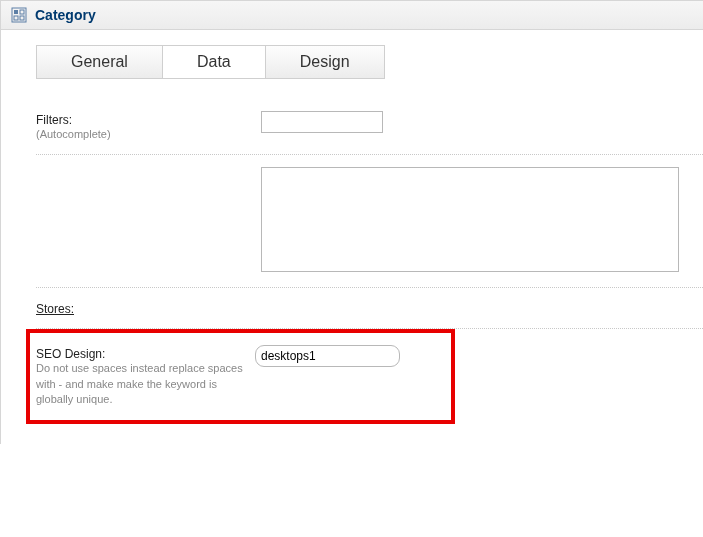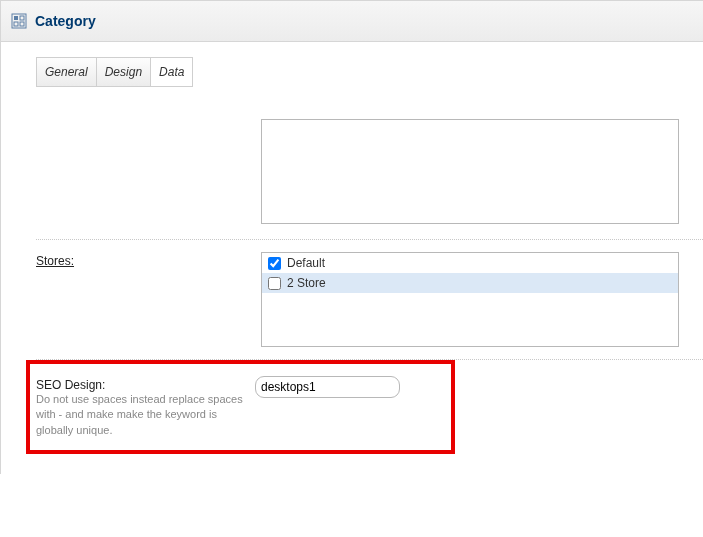--- a/index.html
+++ b/index.html
@@ -12,48 +12,47 @@
   }
   .panel {
     border: 1px solid #d6d6d6;
     border-right: none;
     border-bottom: none;
     background: #fff;
   }
   .panel-header {
     background: linear-gradient(#f6f6f6, #ececec);
     border-bottom: 1px solid #d6d6d6;
-    padding: 12px 10px;
+    padding: 6px 10px;
     display: flex;
     align-items: center;
     gap: 8px;
   }
   .panel-header .title {
     color: #003a6f;
     font-weight: bold;
     font-size: 14px;
   }
   .header-icon svg { display: block; }
   .panel-body {
     padding: 15px 0 20px 35px;
     background: #fff;
   }
   .tabs {
     display: flex;
     margin-bottom: 20px;
   }
   .tab {
     border: 1px solid #cfcfcf;
-    padding: 7px 8px;
-    font-size: 12px;
+    padding: 7px 34px;
+    font-size: 16px;
     background: linear-gradient(#fdfdfd, #ececec);
     color: #333;
     cursor: pointer;
     margin-right: -1px;
-    font-style: italic;
   }
   .tab.active {
     background: #fff;
     font-weight: normal;
     position: relative;
   }
   .form-row {
     display: flex;
     align-items: flex-start;
     padding: 12px 0;
@@ -141,48 +140,45 @@
         <rect x="9" y="3" width="4" height="4" fill="none" stroke="#5c7fa6"></rect>
         <rect x="9" y="9" width="4" height="4" fill="none" stroke="#5c7fa6"></rect>
       </svg>
     </span>
     <span class="title">Category</span>
   </div>
 
   <div class="panel-body">
     <div class="tabs">
       <div class="tab">General</div>
+      <div class="tab active">Data</div>
       <div class="tab">Design</div>
-      <div class="tab active">Data</div>
     </div>
 
 
+    <div class="form-row">
+      <div class="form-label-col">
+        <span>Filters:</span><br>
+        <span class="hint">(Autocomplete)</span>
+      </div>
+      <div class="form-input-col">
+        <input type="text" class="filters-input" value="" style="">
+      </div>
+    </div>
 
     <div class="form-row">
       <div class="form-label-col"></div>
       <div class="form-input-col">
         <textarea class="textarea-box" style=""></textarea>
       </div>
     </div>
 
     <div class="form-row">
       <div class="form-label-col stores-label-col">
         <span>Stores:</span>
-      </div>
-      <div class="form-input-col">
-        <div class="stores-list">
-          <div class="store-row">
-            <input type="checkbox" checked="" style="">
-            <span>Default</span>
-          </div>
-          <div class="store-row selected">
-            <input type="checkbox" style="">
-            <span>2 Store</span>
-          </div>
-        </div>
       </div>
     </div>
 
     <div class="highlight-box">
       <div class="form-row">
         <div class="form-label-col" style="width:219px">
           <span>SEO Design:</span><br>
           <span class="hint">Do not use spaces instead replace spaces with - and make make the keyword is globally unique.</span>
         </div>
         <div class="form-input-col">

